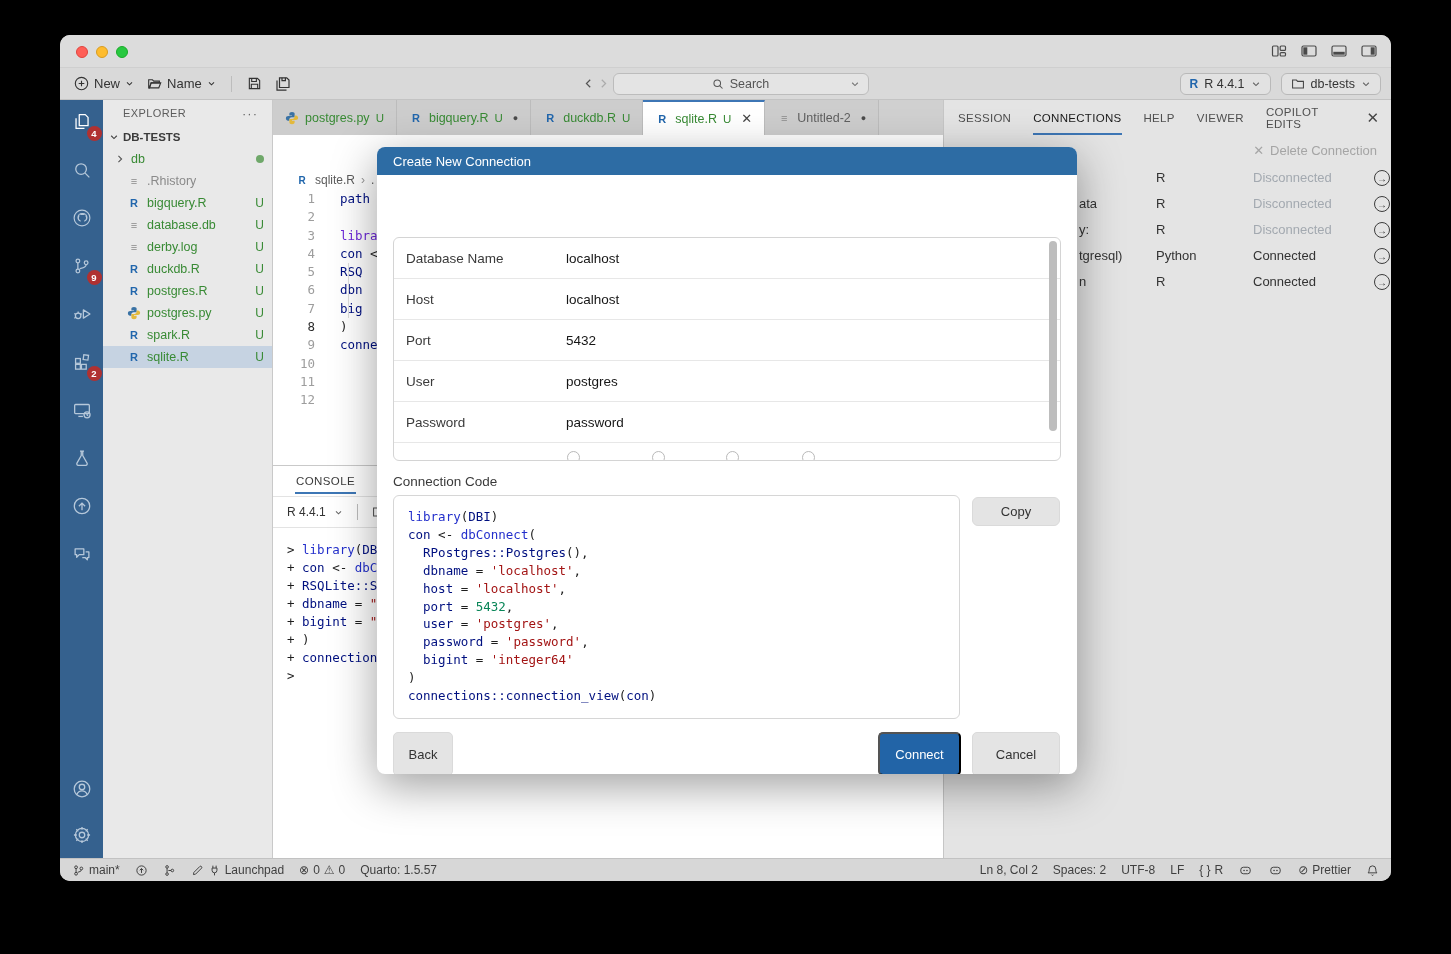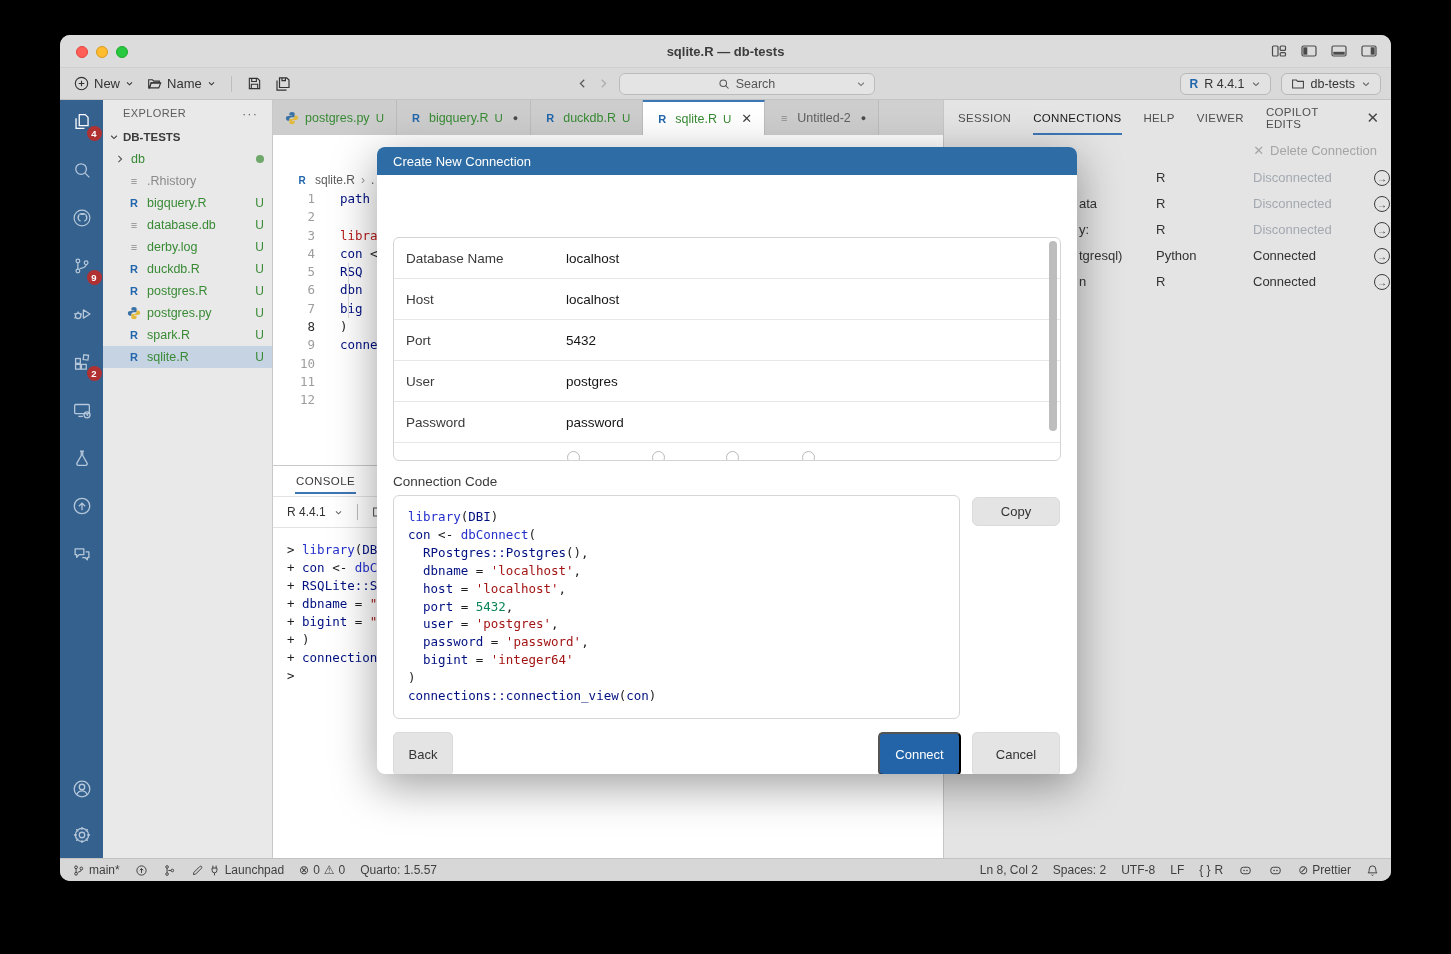--- a/index.html
+++ b/index.html
@@ -16,21 +16,21 @@
   .l-yel{background:#febc2e;border:1px solid #d89c21}
   .l-grn{background:#28c840;border:1px solid #1aab29}
   .wtitle{flex:1;text-align:center;font-size:13px;font-weight:700;color:#3c3c3c}
   .tb-right{position:absolute;right:14px;top:8px;display:flex;gap:14px;color:#4a4a4a}
   
   .toolbar{height:32px;background:#d9d9d9;border-bottom:1px solid #c3c3c3;display:flex;
     align-items:center;padding:0 10px;position:relative;color:#333;font-size:13px}
   .tool-group{display:flex;align-items:center;gap:5px;margin-right:10px}
   .tbtn{display:flex;align-items:center;gap:5px;padding:2px 4px;border-radius:4px;color:#333}
   .vsep{width:1px;height:16px;background:#bdbdbd;margin:0 6px}
-  .nav-center{position:absolute;left:50%;transform:translateX(-50%);display:flex;align-items:center;gap:10px}
+  .nav-center{position:absolute;left:50%;transform:translateX(-50%);display:flex;align-items:center;gap:4px}
   .searchbox{width:256px;height:22px;border:1px solid #bcbcbc;border-radius:6px;background:#e4e4e4;
     display:flex;align-items:center;justify-content:center;gap:6px;color:#555;font-size:12.5px;position:relative}
   .searchbox .carr{position:absolute;right:8px}
   .tool-right{margin-left:auto;display:flex;gap:10px}
   .pill{height:22px;border:1px solid #b9b9b9;border-radius:6px;background:#e2e2e2;display:flex;
     align-items:center;gap:6px;padding:0 9px;font-size:12.5px;color:#333}
   .rlogo{font-weight:800;color:#2166ac;font-size:12px}
   
   .main{position:absolute;top:65px;left:0;right:0;bottom:23px;display:flex}
   .activitybar{width:43px;background:#35618e;display:flex;flex-direction:column;align-items:center;
@@ -152,21 +152,20 @@
 <body>
 
 <div class="window">
 
   <div class="titlebar">
     <div class="traffic">
       <span class="light l-red"></span>
       <span class="light l-yel"></span>
       <span class="light l-grn"></span>
     </div>
-    <div class="wtitle">sqlite.R — db-tests</div>
     <div class="tb-right">
       <span>
           <svg width="16" height="16" viewBox="0 0 16 16" fill="none" stroke="currentColor" stroke-width="1.2">
             <rect x="1.5" y="3" width="5.5" height="10" rx="1"></rect>
             <rect x="9.2" y="3" width="5.3" height="4.4" rx="1"></rect>
             <rect x="9.2" y="9.6" width="5.3" height="3.4" rx="1"></rect>
           </svg>
         </span>
       <span>
           <svg width="16" height="16" viewBox="0 0 16 16" fill="none" stroke="currentColor" stroke-width="1.2">
@@ -460,21 +459,21 @@
       <div class="editor-body">
         <div class="breadcrumb">
           <span class="ric" style="font-size:10px">R</span>
           <span>sqlite.R</span>
           <span style="color:#999">›</span>
           <span>.</span>
         </div>
         <div class="elines" id="editor-lines">
             <div class="eline"><span class="lnum">1</span><span class="lcode"><span style="color: rgb(0, 16, 128);">path</span></span></div>
             <div class="eline"><span class="lnum">2</span><span class="lcode"></span></div>
-            <div class="eline"><span class="lnum">3</span><span class="lcode"><span style="color: #b91c1c;">libra</span></span></div>
+            <div class="eline"><span class="lnum">3</span><span class="lcode"><span style="color: #6d28d9;">libra</span></span></div>
             <div class="eline"><span class="lnum">4</span><span class="lcode"><span style="color: rgb(0, 16, 128);">con</span><span style="color: rgb(30, 30, 30);"> &lt;</span></span></div>
             <div class="eline"><span class="lnum">5</span><span class="lcode ind"><span style="color: rgb(0, 16, 128);">RSQ</span></span></div>
             <div class="eline"><span class="lnum">6</span><span class="lcode ind"><span style="color: rgb(0, 16, 128);">dbn</span></span></div>
             <div class="eline"><span class="lnum">7</span><span class="lcode ind"><span style="color: rgb(0, 16, 128);">big</span></span></div>
             <div class="eline"><span class="lnum cur">8</span><span class="lcode"><span style="color: rgb(30, 30, 30);">)</span></span></div>
             <div class="eline"><span class="lnum">9</span><span class="lcode"><span style="color: rgb(0, 16, 128);">conne</span></span></div>
             <div class="eline"><span class="lnum">10</span><span class="lcode"></span></div>
             <div class="eline"><span class="lnum">11</span><span class="lcode"></span></div>
             <div class="eline"><span class="lnum">12</span><span class="lcode"></span></div>
           </div>

